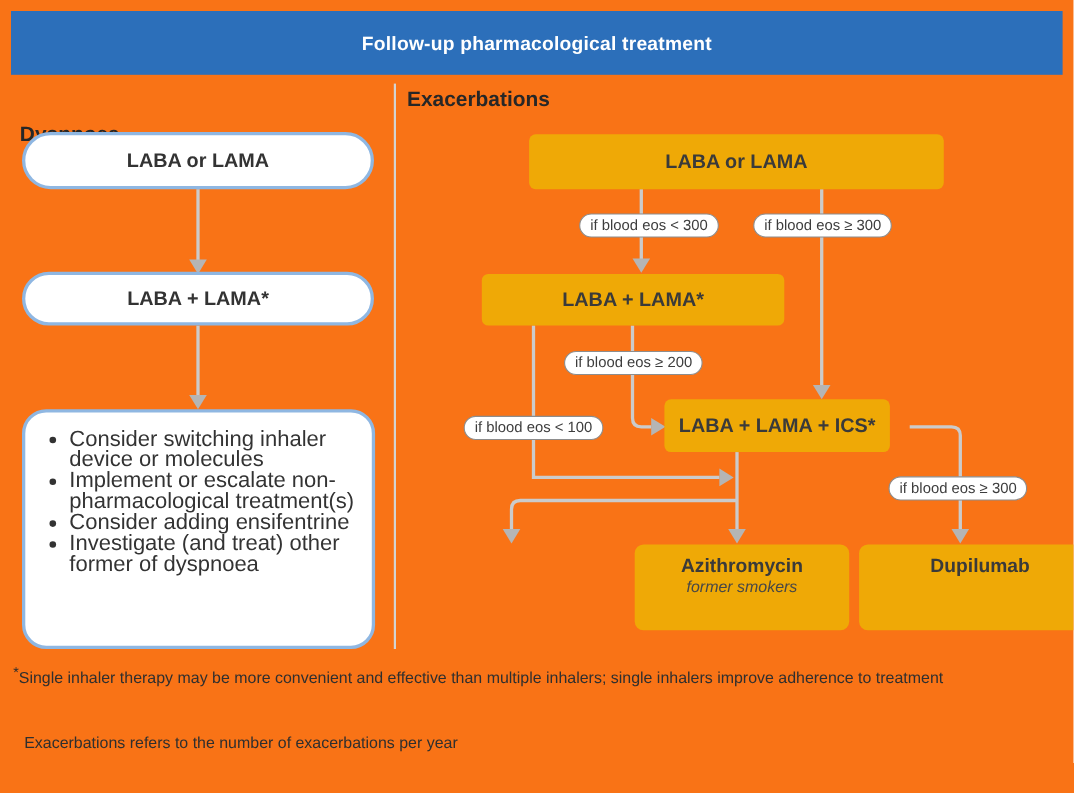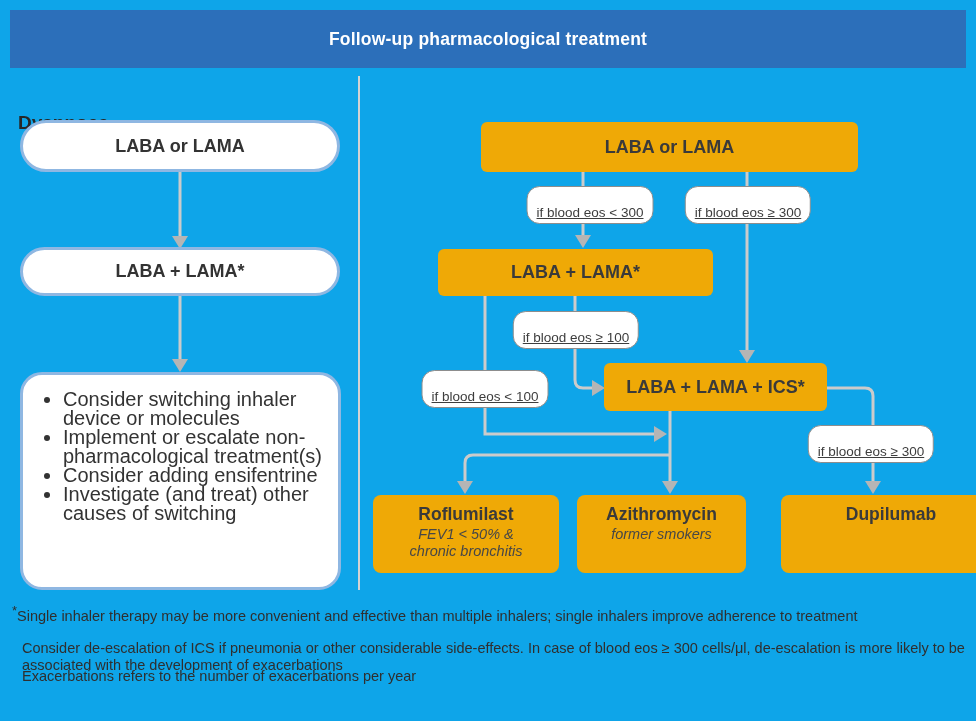--- a/index.html
+++ b/index.html
@@ -1,16 +1,16 @@
 <!DOCTYPE html>
 <html><head>
 <meta charset="utf-8">
 <style>
   html,body{margin:0;padding:0;background:#fff;}
-  .canvas{position:relative;width:976px;height:721px;background:#0ea5e9;
+  .canvas{position:relative;width:976px;height:721px;background:#f97316;
           font-family:"Liberation Sans","DejaVu Sans",sans-serif;overflow:hidden;}
 
   
   .header{position:absolute;left:10px;top:10px;width:956px;height:58px;background:#2c6fba;
           display:flex;align-items:center;justify-content:center;}
   .header span{color:#fff;font-weight:bold;font-size:17.5px;letter-spacing:.2px;}
 
   
   .seclabel{position:absolute;font-weight:bold;font-size:19px;color:#272727;}
   .sec-dysp{left:18px;top:80px;margin-top:32px;}
@@ -32,37 +32,37 @@
       font-weight:normal;align-items:flex-start;justify-content:flex-start;}
   .d3 ul{margin:15px 14px 12px 14px;padding-left:26px;font-size:20px;line-height:19px;color:#333;}
   .d3 li{margin:0;padding:0;}
 
   
   .orange{position:absolute;box-sizing:border-box;background:#efa906;border-radius:6px;
           display:flex;align-items:center;justify-content:center;
           font-weight:bold;font-size:18px;color:#3a3a3a;z-index:2;}
   .e1{left:481px;top:122px;width:377px;height:50px;}
   .e2{left:438px;top:249px;width:275px;height:47px;}
-  .e3{left:604px;top:363px;width:223px;height:48px;}
+  .e3{left:604px;top:363px;width:205px;height:48px;}
 
   
   .pill{position:absolute;transform:translate(-50%,-50%);background:#fff;border:1.5px solid #8d8d8d;
-        border-radius:13px;padding:18px 9px 3px 9px;font-size:13.5px;color:#3d3d3d;
-        white-space:nowrap;z-index:3;text-decoration:underline;}
+        border-radius:13px;padding:2px 9px 3px 9px;font-size:13.5px;color:#3d3d3d;
+        white-space:nowrap;z-index:3;}
   .p-lt300{left:590px;top:205px;}
   .p-ge300{left:748px;top:205px;}
   .p-ge100{left:576px;top:330px;}
   .p-lt100{left:485px;top:389px;}
   .p-ge300b{left:871px;top:444px;}
 
   
   .obox{position:absolute;top:495px;height:78px;box-sizing:border-box;background:#efa906;
         border-radius:8px;text-align:center;padding-top:9px;z-index:2;color:#3a3a3a;}
   .o1{left:373px;width:186px;}
-  .o2{left:577px;width:169px;}
+  .o2{left:577px;width:195px;}
   .o3{left:781px;width:220px;}
   .otitle{font-weight:bold;font-size:17.5px;line-height:21px;}
   .osub{font-style:italic;font-size:14.5px;line-height:17px;color:#474747;margin-top:1px;}
 
   
   .fnote{position:absolute;font-size:14.5px;color:#2f2f2f;line-height:17px;}
   .f1{left:12px;top:602px;width:958px;}
   .f1 sup{font-size:13px;}
   .f2{left:22px;top:640px;width:944px;}
   .f3{left:22px;top:668px;width:944px;}
@@ -70,20 +70,21 @@
 </head>
 <body>
 
 <div class="canvas">
 
   <div class="header">
     <span>Follow-up pharmacological treatment</span>
   </div>
 
   <div class="seclabel sec-dysp">Dyspnoea</div>
+  <div class="seclabel sec-exac">Exacerbations</div>
   <div class="divider"></div>
 
   <svg class="connectors" width="976" height="721" viewBox="0 0 976 721">
 
     <g>
       <path class="cline" d="M180,172 V238"></path>
         <polygon class="ahead" points="172,236 188,236 180,249"></polygon>
     </g>
     <g>
       <path class="cline" d="M180,296 V361"></path>
@@ -120,50 +121,42 @@
     </g>
   </svg>
 
   <div class="bluebox d1">LABA or LAMA</div>
   <div class="bluebox d2">LABA + LAMA*</div>
   <div class="bluebox d3">
     <ul>
       <li>Consider switching inhaler device or molecules</li>
       <li>Implement or escalate non-pharmacological treatment(s)</li>
       <li>Consider adding ensifentrine</li>
-      <li>Investigate (and treat) other causes of switching</li>
+      <li>Investigate (and treat) other former of dyspnoea</li>
     </ul>
   </div>
 
   <div class="orange e1">LABA or LAMA</div>
   <div class="orange e2">LABA + LAMA*</div>
   <div class="orange e3">LABA + LAMA + ICS*</div>
 
   <div class="pill p-lt300">if blood eos &lt; 300</div>
   <div class="pill p-ge300">if blood eos ≥ 300</div>
-  <div class="pill p-ge100">if blood eos ≥ 100</div>
+  <div class="pill p-ge100">if blood eos ≥ 200</div>
   <div class="pill p-lt100">if blood eos &lt; 100</div>
   <div class="pill p-ge300b">if blood eos ≥ 300</div>
 
-  <div class="obox o1">
-    <div class="otitle">Roflumilast</div>
-    <div class="osub">
-      <div>FEV1 &lt; 50% &amp;</div>
-      <div>chronic bronchitis</div>
-    </div>
-  </div>
   <div class="obox o2">
     <div class="otitle">Azithromycin</div>
     <div class="osub">
       <div>former smokers</div>
     </div>
   </div>
   <div class="obox o3">
     <div class="otitle">Dupilumab</div>
     <div class="osub">
     </div>
   </div>
 
   <div class="fnote f1"><sup>*</sup><span>Single inhaler therapy may be more convenient and effective than multiple inhalers; single inhalers improve adherence to treatment</span></div>
-  <div class="fnote f2">Consider de-escalation of ICS if pneumonia or other considerable side-effects. In case of blood eos ≥ 300 cells/μl, de-escalation is more likely to be associated with the development of exacerbations</div>
   <div class="fnote f3">Exacerbations refers to the number of exacerbations per year</div>
 
 </div>
 
 </body></html>

